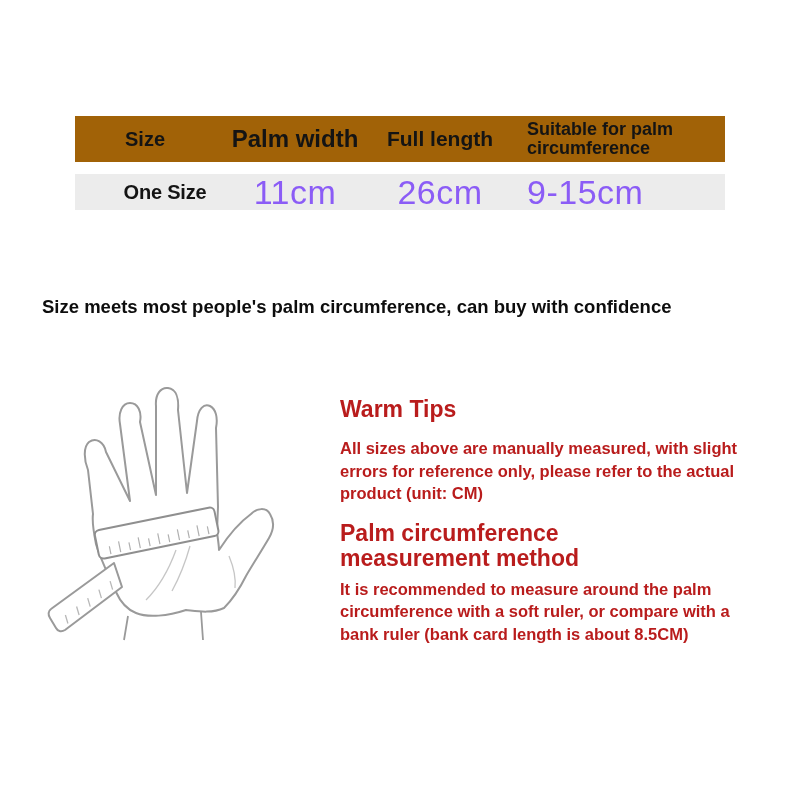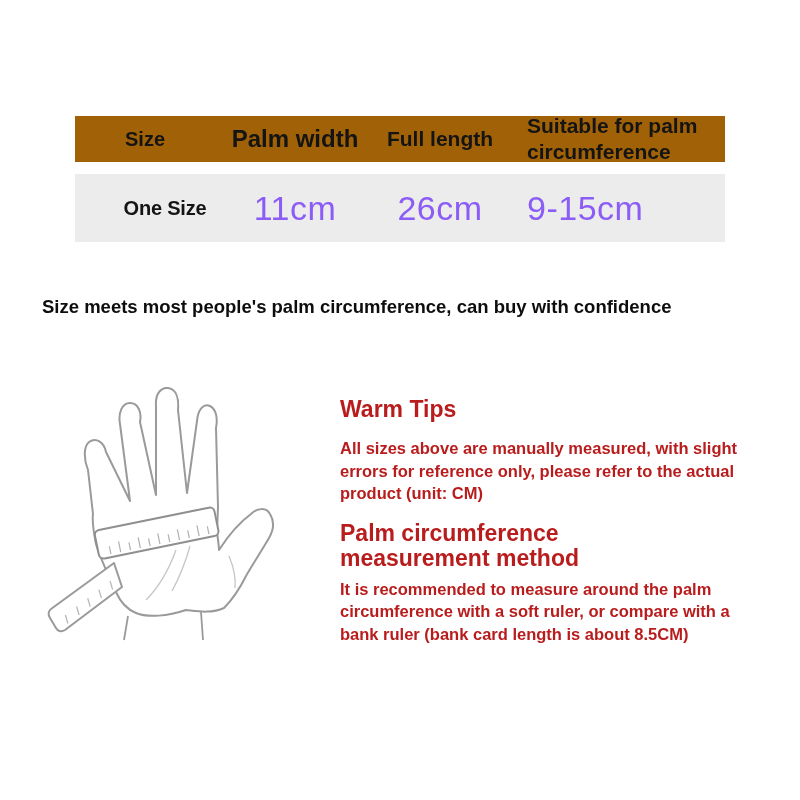--- a/index.html
+++ b/index.html
@@ -3,31 +3,31 @@
 <meta charset="utf-8">
 <style>
   html,body{margin:0;padding:0;background:#ffffff;}
   .canvas{
     position:relative;width:800px;height:800px;background:#ffffff;
     font-family:"Liberation Sans","DejaVu Sans",sans-serif;overflow:hidden;
   }
   
   .trow{position:absolute;left:75px;width:650px;display:flex;align-items:center;}
   .trow.header{top:116px;height:46px;background:#a16207;}
-  .trow.data{top:174px;height:68px;background:#ececec;}
+  .trow.data{top:174px;height:36px;background:#ececec;}
   .cell{box-sizing:border-box;display:flex;align-items:center;justify-content:center;
         color:#141414;font-weight:bold;}
   .c1{width:140px;}
   .c2{width:160px;}
   .c3{width:130px;text-align:center;}
   .c4{width:220px;justify-content:flex-start;padding-left:22px;}
   .header .c1{font-size:20px;}
   .header .c2{font-size:24px;}
   .header .c3{font-size:21px;}
-  .header .c4{font-size:21px;line-height:26px;}
+  .header .c4{font-size:18px;line-height:19px;}
   .data .c1{font-size:20px;padding-left:40px;letter-spacing:-0.2px;}
   .value{font-weight:400;font-size:34px;color:#8b5cf6;letter-spacing:0.5px;}
   
   .note{position:absolute;left:42px;top:296px;font-size:18.5px;font-weight:bold;
         color:#0d0d0d;white-space:nowrap;}
   
   .illus{position:absolute;left:36px;top:364px;width:300px;height:300px;}
   
   .rightcol{position:absolute;left:340px;top:397px;width:450px;color:#b91c1c;}
   .h-title{font-size:23px;font-weight:bold;line-height:25px;white-space:nowrap;}

